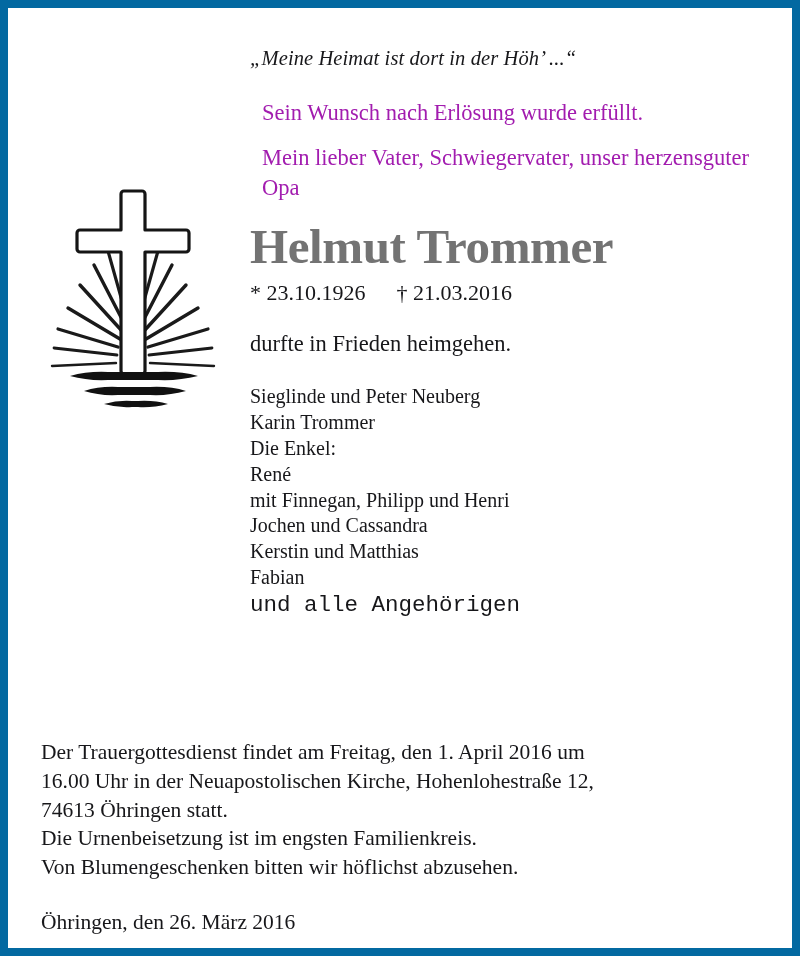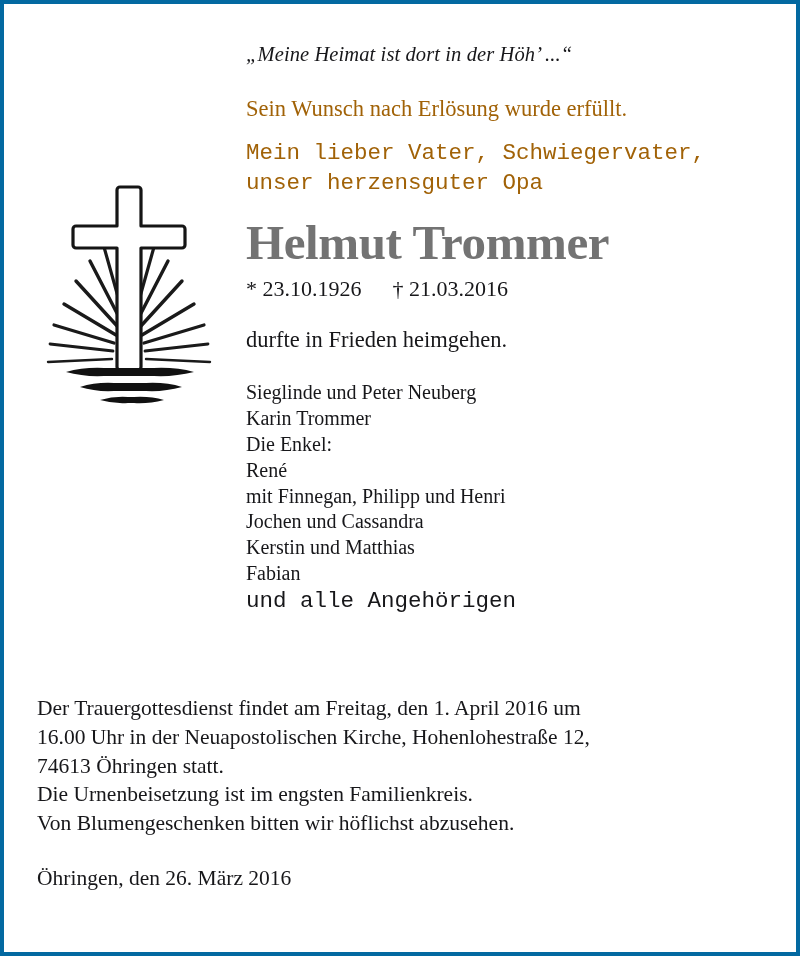--- a/index.html
+++ b/index.html
@@ -12,21 +12,21 @@
     font-family: "Liberation Serif", "DejaVu Serif", serif;
     -webkit-font-smoothing: antialiased;
   }
 
   .notice {
     position: relative;
     width: 800px;
     height: 956px;
     box-sizing: border-box;
     background: #ffffff;
-    border: 4px solid #0369a1;
+    border: 8px solid #0369a1;
     overflow: hidden;
   }
 
   .sheet {
     position: relative;
     width: 100%;
     height: 100%;
     background: #ffffff;
     box-sizing: border-box;
   }
@@ -54,24 +54,24 @@
     font-size: 20.5px;
     line-height: 1.25;
     color: #17171a;
     margin: 0 0 26px 0;
     letter-spacing: 0.1px;
   }
 
   .lede {
     font-size: 22.5px;
     line-height: 1.32;
-    color: #a16207;
-    margin: 0 0 16px 0;
-  }
-  .lede.second { margin-bottom: 18px; font-family: Liberation Mono, monospace; }
+    color: #a21caf;
+    margin: 0 0 16px 12px;
+  }
+  .lede.second { margin-bottom: 18px; }
 
   .deceased-name {
     font-weight: 700;
     font-size: 49px;
     line-height: 1.06;
     letter-spacing: -0.4px;
     color: #737373;
     margin: 6px 0 6px 0;
     white-space: nowrap;
   }
@@ -108,21 +108,21 @@
     line-height: 1.29;
     color: #17171a;
     font-weight: 400;
   }
   .survivors li.plain { font-weight: 400; font-size: 22.5px; font-family: Liberation Mono, monospace; }
 
   
   .footer-col {
     position: absolute;
     left: 33px;
-    top: 690px;
+    top: 730px;
     width: 724px;
   }
   .service-info {
     font-size: 21.5px;
     line-height: 1.34;
     color: #17171a;
     margin: 0;
   }
   .service-info p { margin: 0; }
 

